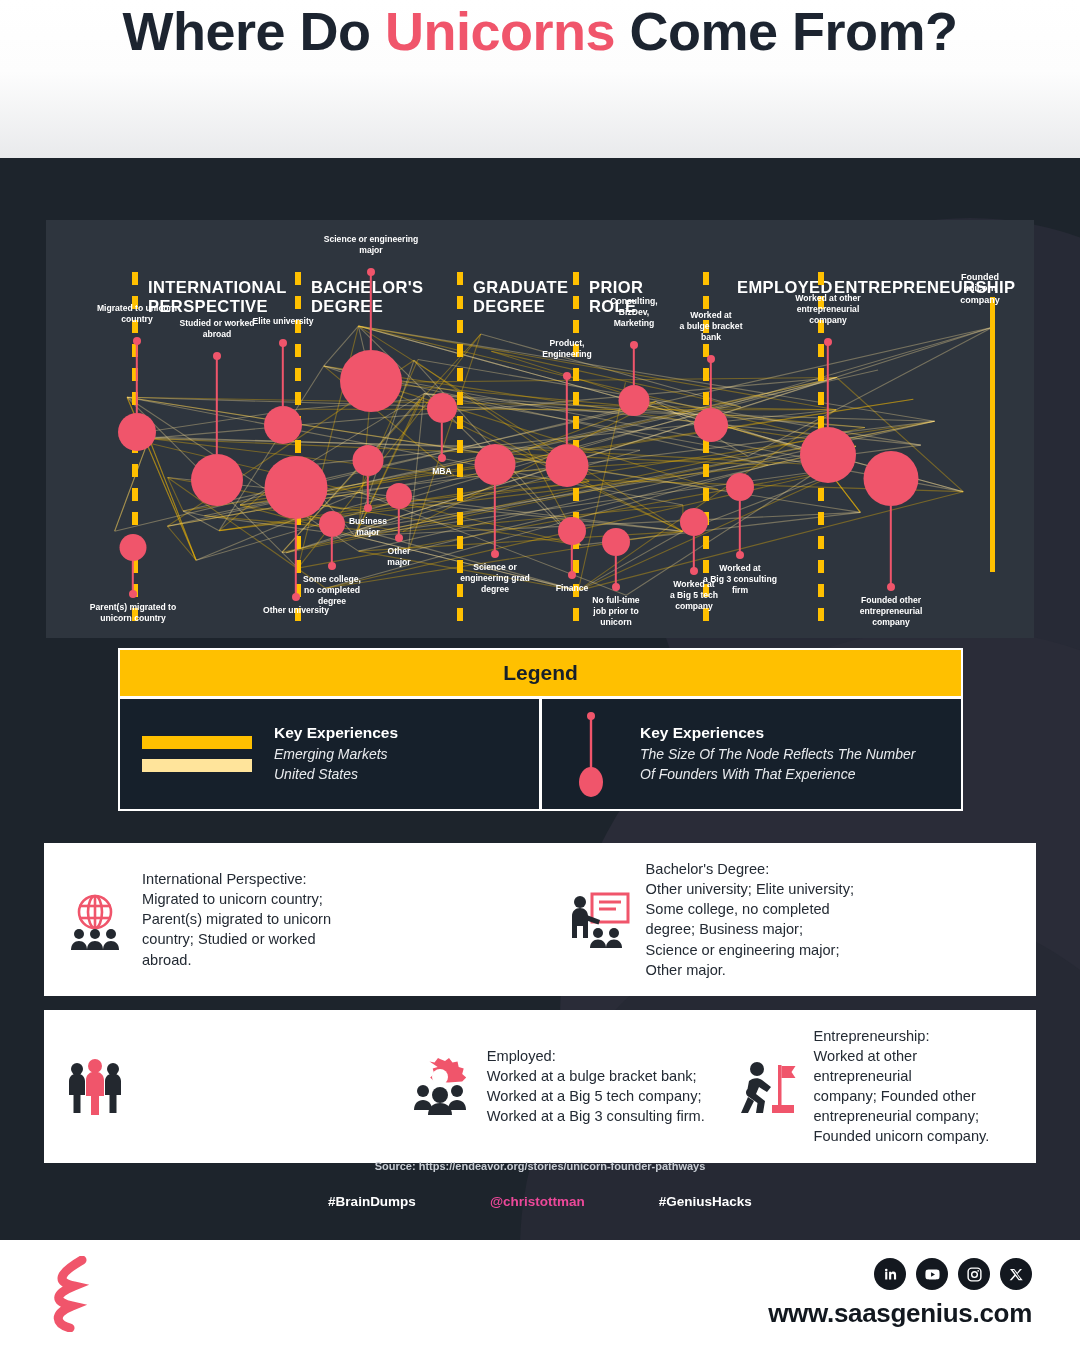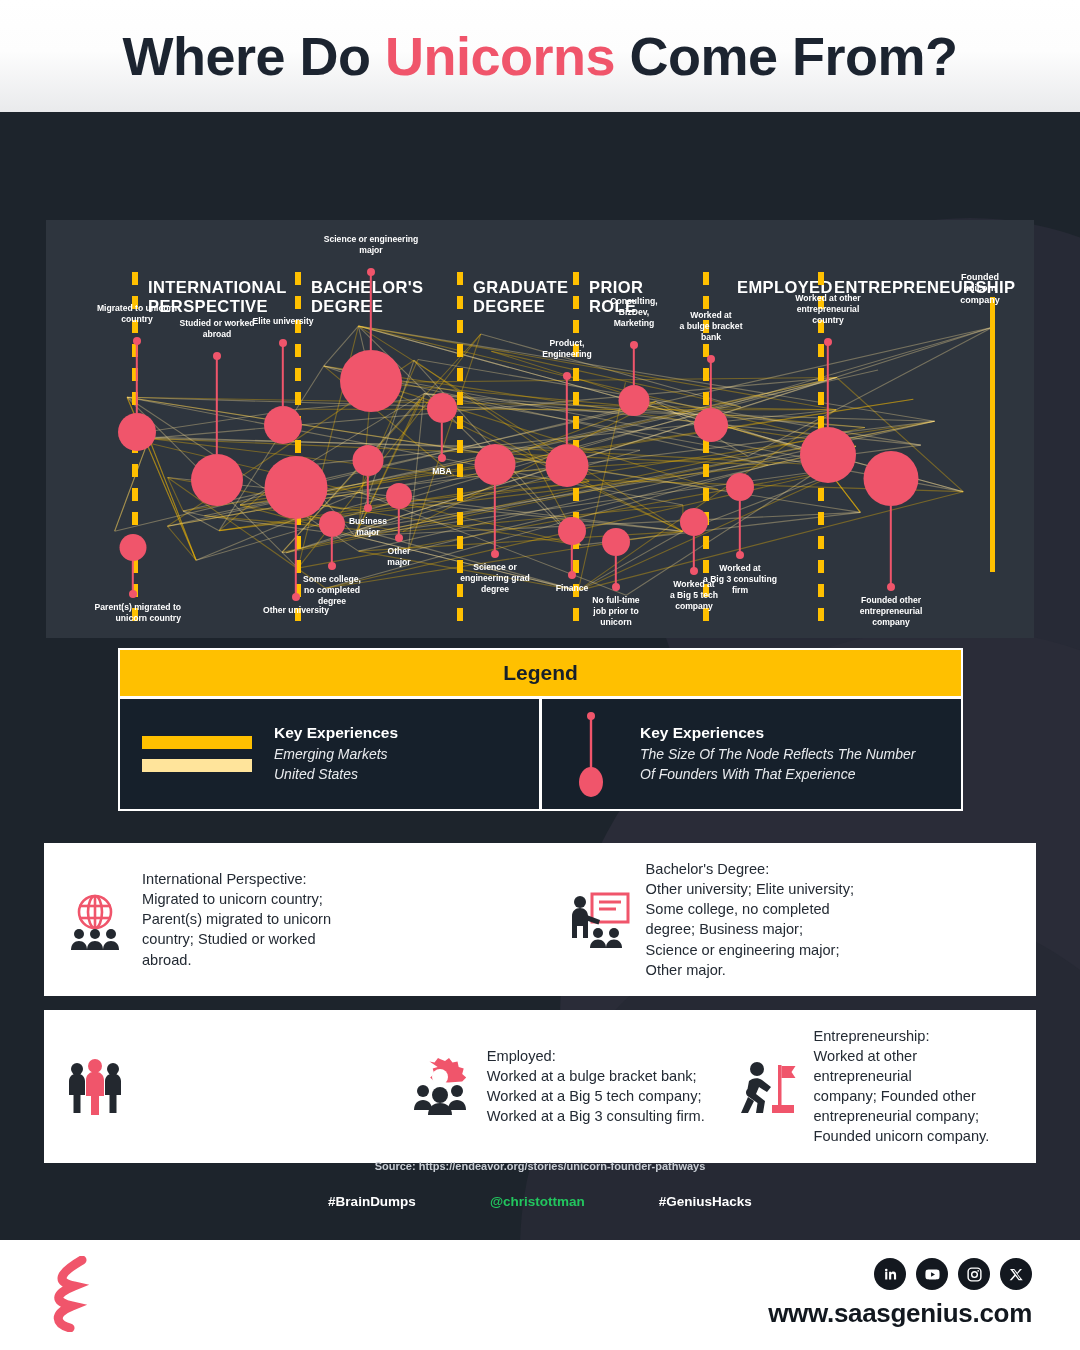--- a/index.html
+++ b/index.html
@@ -6,23 +6,23 @@
   html, body { width: 1080px; height: 1350px; }
   body {
     font-family: "Liberation Sans", sans-serif;
     background: #1D242C;
     position: relative;
     overflow: hidden;
   }
 
   
   .header {
-    position: absolute; left: 0; top: 0; width: 1080px; height: 112px;
+    position: absolute; left: 0; top: 0; width: 1080px; height: 158px;
     background: linear-gradient(180deg, #ffffff 0%, #fdfdfd 45%, #e9eaec 100%);
-    display: flex; align-items: center; justify-content: center;
+    display: flex; align-items: flex-start; justify-content: center;
   }
   .header h1 {
     font-size: 54px; font-weight: 700; letter-spacing: -0.5px;
     color: #1C2430; white-space: nowrap;
   }
   .header h1 .hl { color: #F0556B; }
 
   
   .dark-body {
     position: absolute; left: 0; top: 158px; width: 1080px; height: 1082px;
@@ -129,21 +129,21 @@
   
   .source {
     position: absolute; left: 0; top: 1160px; width: 1080px; text-align: center;
     color: #C8CDD4; font-size: 11px; font-weight: 700;
   }
   .tags {
     position: absolute; left: 0; top: 1194px; width: 1080px;
     display: flex; justify-content: center; gap: 74px;
   }
   .tag { color: #FFFFFF; font-size: 13.5px; font-weight: 700; }
-  .tag.pink { color: #22c55e; }
+  .tag.pink { color: #ec4899; }
 
   
   .footer {
     position: absolute; left: 0; top: 1240px; width: 1080px; height: 110px;
     background: #FFFFFF;
   }
   .brand-logo { position: absolute; left: 48px; top: 1256px; width: 46px; height: 76px; }
   .socials { position: absolute; right: 48px; top: 1258px; display: flex; gap: 10px; }
   .soc {
     width: 32px; height: 32px; border-radius: 50%; background: #13181F;
@@ -355,21 +355,21 @@
         <div class="ball" style="width: 52px; height: 52px; top: 234px;"></div>
         <div class="stem" style="top: 136px; height: 98px;"></div>
         <div class="dot" style="top: 132px;"></div>
         <div class="nlabel" style="top: 98px;">Studied or worked
 abroad</div>
       </div>
       <div class="node" title="Parent(s) migrated to unicorn country — International Perspective" style="left: 87px; top: 0px; width: 0px;">
         <div class="ball" style="width: 27px; height: 27px; top: 313.5px;"></div>
         <div class="stem" style="top: 340.5px; height: 33.5px;"></div>
         <div class="dot" style="top: 370px;"></div>
-        <div class="nlabel" style="top: 382px; text-align: right;">Parent(s) migrated to
+        <div class="nlabel" style="top: 382px;">Parent(s) migrated to
 unicorn country</div>
       </div>
       <div class="node" title="Elite university — Bachelor's Degree" style="left: 237px; top: 0px; width: 0px;">
         <div class="ball" style="width: 38px; height: 38px; top: 186px;"></div>
         <div class="stem" style="top: 123px; height: 63px;"></div>
         <div class="dot" style="top: 119px;"></div>
         <div class="nlabel" style="top: 96px;">Elite university</div>
       </div>
       <div class="node" title="Science or engineering major — Bachelor's Degree" style="left: 325px; top: 0px; width: 0px;">
         <div class="ball" style="width: 62px; height: 62px; top: 130px;"></div>
@@ -472,21 +472,21 @@
         <div class="nlabel" style="top: 343px;">Worked at
 a Big 3 consulting
 firm</div>
       </div>
       <div class="node" title="Worked at other entrepreneurial company — Entrepreneurship" style="left: 782px; top: 0px; width: 0px;">
         <div class="ball" style="width: 56px; height: 56px; top: 207px;"></div>
         <div class="stem" style="top: 122px; height: 85px;"></div>
         <div class="dot" style="top: 118px;"></div>
         <div class="nlabel" style="top: 73px;">Worked at other
 entrepreneurial
-country</div>
+company</div>
       </div>
       <div class="node" title="Founded other entrepreneurial company — Entrepreneurship" style="left: 845px; top: 0px; width: 0px;">
         <div class="ball" style="width: 55px; height: 55px; top: 230.5px;"></div>
         <div class="stem" style="top: 285.5px; height: 81.5px;"></div>
         <div class="dot" style="top: 363px;"></div>
         <div class="nlabel" style="top: 375px;">Founded other
 entrepreneurial
 company</div>
       </div>
     </div>

